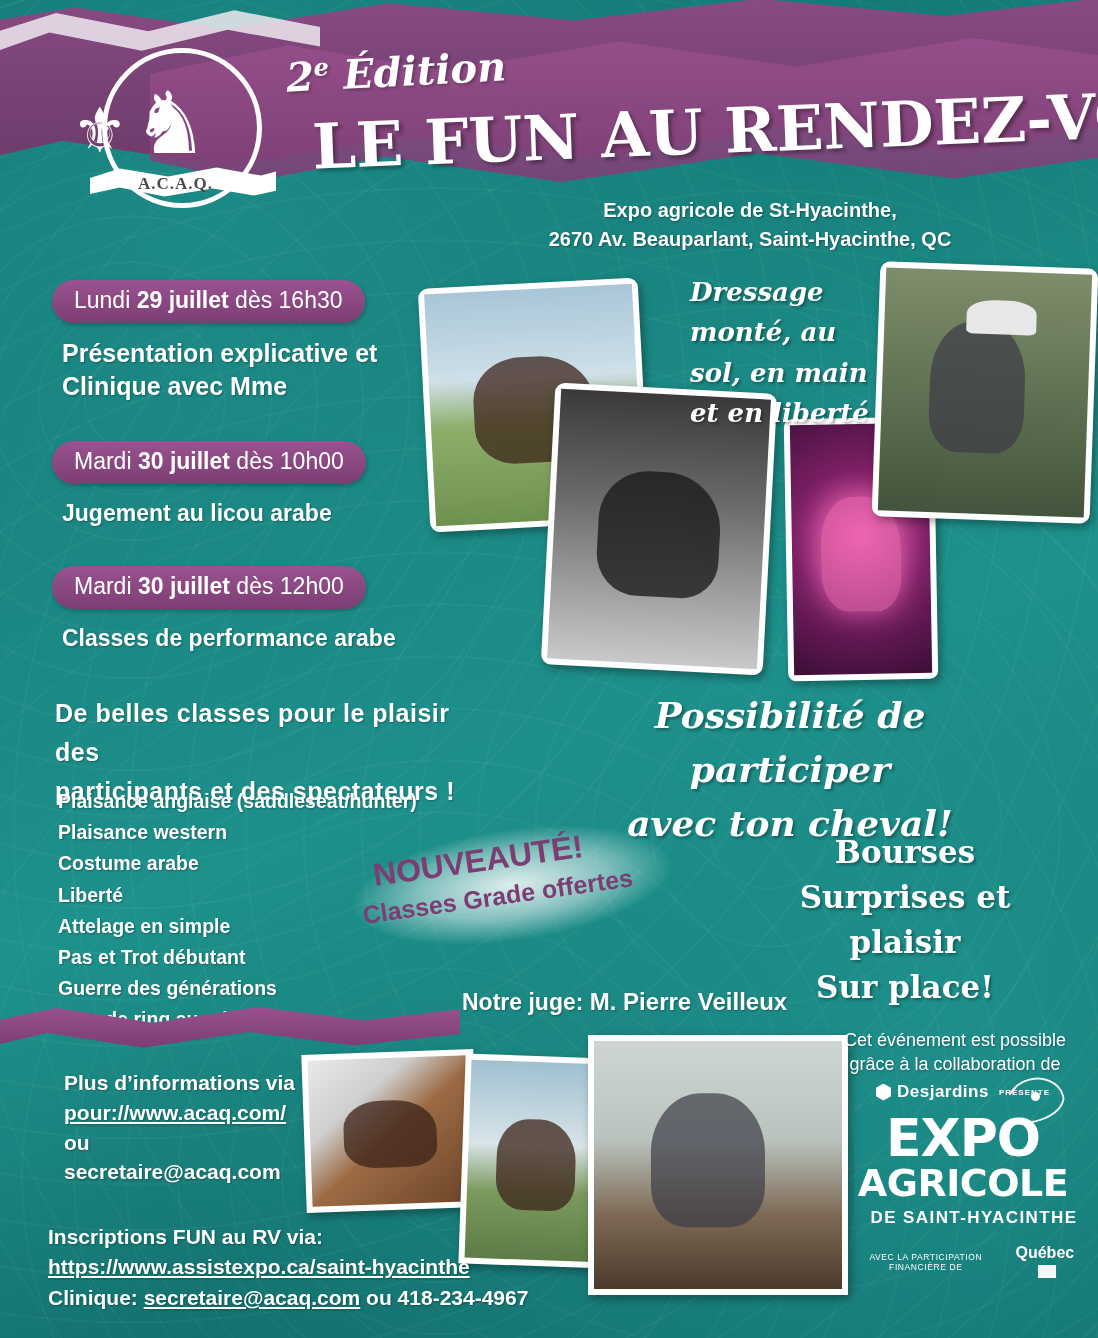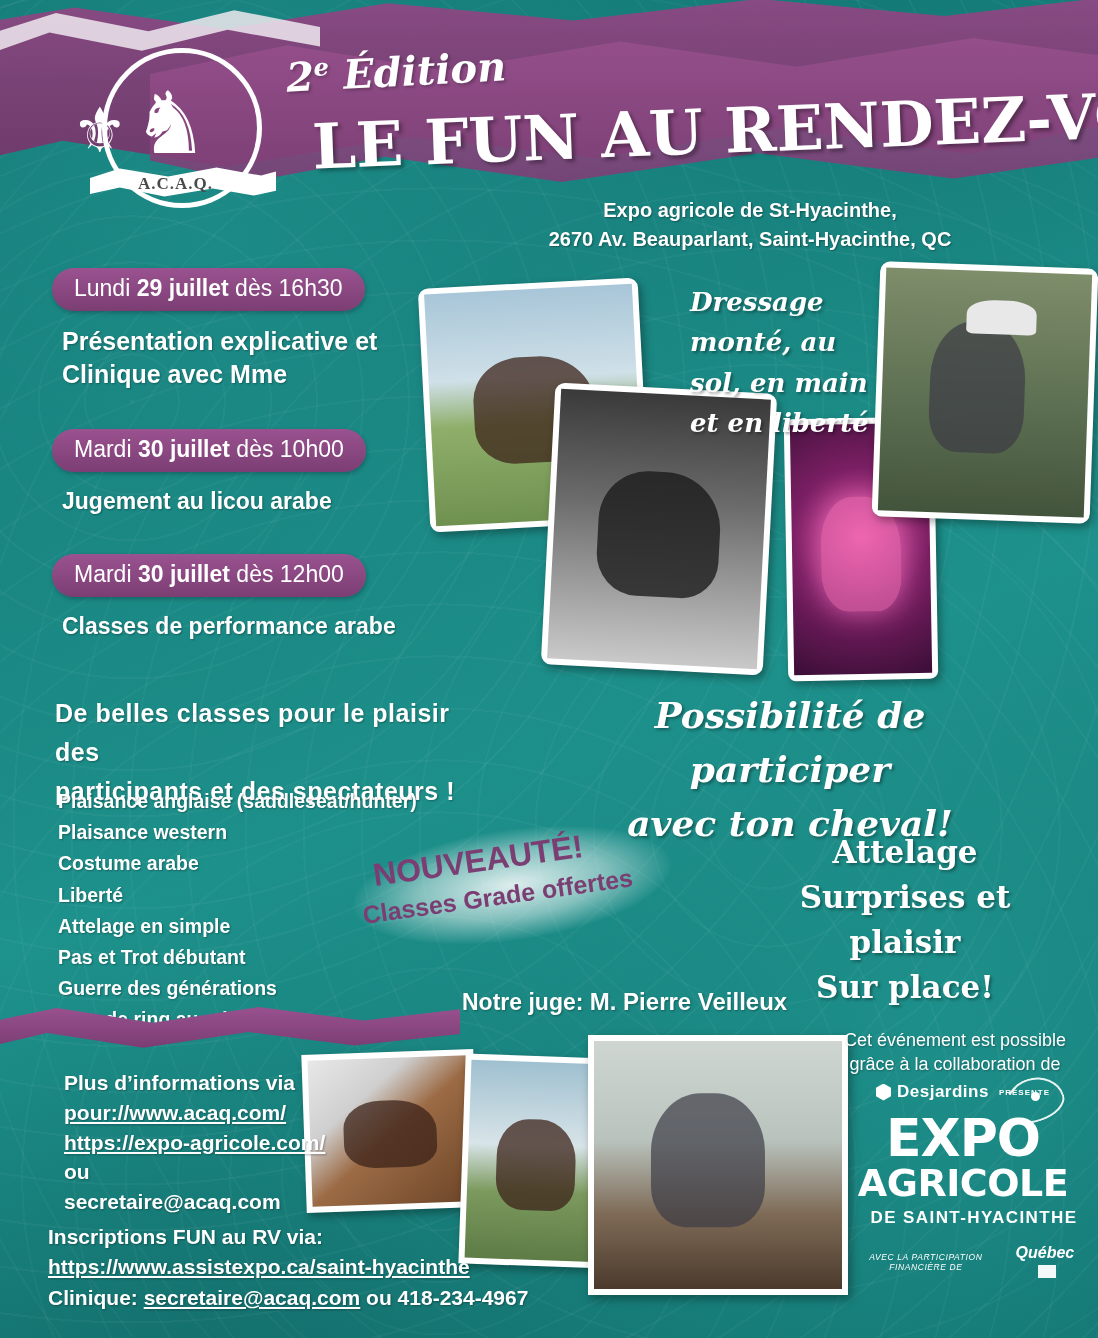--- a/index.html
+++ b/index.html
@@ -156,21 +156,21 @@
     font-size: 20px;
     font-weight: bold;
     line-height: 1.45;
     text-shadow: 1px 1px 2px rgba(0,0,0,0.35);
   }
 
   
   .sched {
     position: absolute;
     left: 52px;
-    top: 268px;
+    top: 280px;
     width: 400px;
   }
   .pill {
     display: inline-block;
     background: linear-gradient(180deg, #9a5290 0%, #7b3e73 100%);
     color: #ffffff;
     padding: 7px 22px 9px 22px;
     border-radius: 22px;
     font-size: 23px;
     font-weight: normal;
@@ -259,21 +259,21 @@
   .script {
     position: absolute;
     color: #ffffff;
     font-family: "DejaVu Serif", serif;
     font-style: italic;
     font-weight: bold;
     text-shadow: 2px 2px 3px rgba(0,0,0,0.35);
   }
   .dressage {
     left: 690px;
-    top: 282px;
+    top: 272px;
     width: 200px;
     font-size: 26px;
     line-height: 1.55;
     font-style: italic;
   }
   .possibilite {
     left: 560px;
     top: 688px;
     width: 460px;
     text-align: center;
@@ -469,21 +469,20 @@
     padding-left: 22px;
   }
   .avec {
     font-size: 8.5px;
     letter-spacing: 0.6px;
     margin-top: 16px;
     display: flex;
     align-items: center;
     justify-content: center;
     gap: 8px;
-    font-style: italic;
   }
   .qc {
     font-size: 16px;
     font-weight: bold;
     letter-spacing: 0px;
   }
   .qc-flag {
     display: inline-block;
     width: 18px; height: 13px;
     margin-left: 4px;
@@ -616,21 +615,21 @@
     <div>Tour de ring au ralenti</div>
   </div>
 
   <div class="nouveaute">
     <div class="glow"></div>
     <div class="l1">NOUVEAUTÉ!</div>
     <div class="l2">Classes Grade offertes</div>
   </div>
 
   <div class="bourses">
-    <div>Attelage</div>
+    <div>Bourses</div>
     <div>Surprises et plaisir</div>
     <div>Sur place!</div>
   </div>
 
   <div class="juge">
     <span>Notre juge:</span>
     <span class="name">M. Pierre Veilleux</span>
   </div>
 
   <div class="bottom-ribbon"></div>
@@ -647,21 +646,20 @@
     </div>
   <div class="photo bp3">
       <div class="inner">
         <div class="face"></div>
       </div>
     </div>
 
   <div class="info">
     <div>Plus d’informations via</div>
     <div class="link">pour://www.acaq.com/</div>
-    <div class="link">https://expo-agricole.com/</div>
     <div>ou</div>
     <div>secretaire@acaq.com</div>
   </div>
 
   <div class="info2">
     <div>Inscriptions FUN au RV via:</div>
     <div class="link">https://www.assistexpo.ca/saint-hyacinthe</div>
     <div>
       <span>Clinique:</span>
       <span class="link">secretaire@acaq.com</span><span> ou </span><span>418-234-4967</span>

